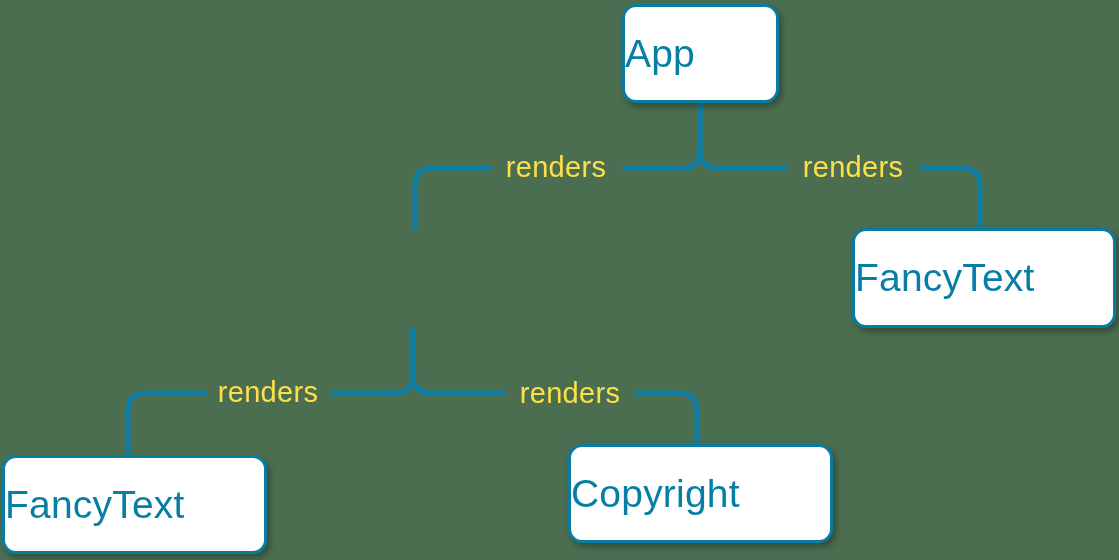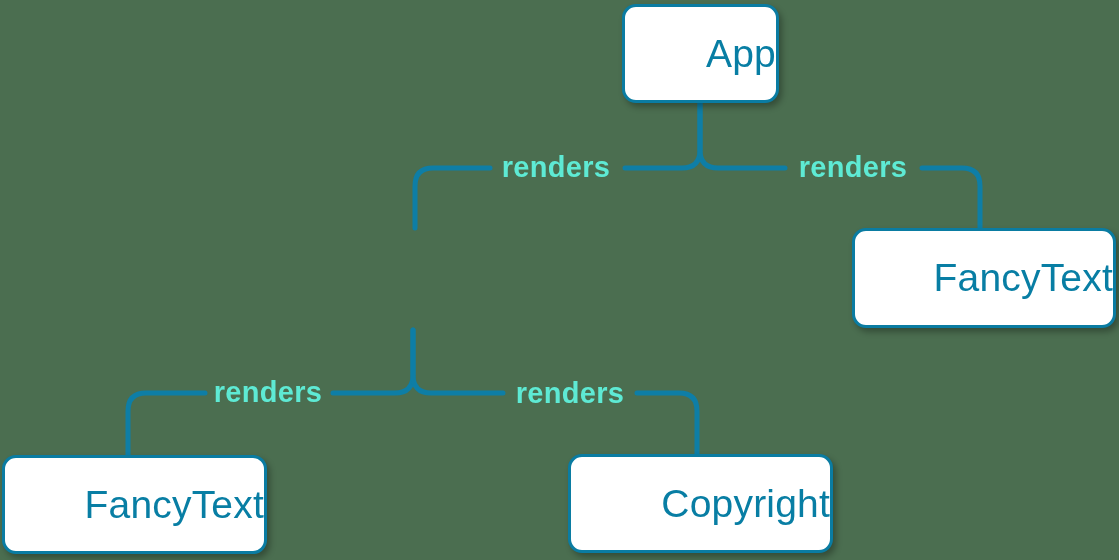--- a/index.html
+++ b/index.html
@@ -32,38 +32,38 @@
     stroke-linecap: round;
   }
   .node {
     position: absolute;
     background: #ffffff;
     border: 3px solid #0a7ca2;
     border-radius: 14px;
     box-sizing: border-box;
     display: flex;
     align-items: center;
-    justify-content: flex-end;
+    justify-content: flex-start;
     color: #087ea4;
     font-size: 39px;
     font-weight: 500;
     letter-spacing: 0.2px;
     box-shadow: 3px 4px 6px rgba(0,0,0,0.30);
   }
   .node-app            { left: 622px; top: 4px;   width: 157px; height: 99px; }
   .node-insp           { left: 198px; top: 228px; width: 460px; height: 102px; }
   .node-fancy-right    { left: 852px; top: 228px; width: 264px; height: 100px; }
   .node-fancy-left     { left: 2px;   top: 455px; width: 265px; height: 99px; }
-  .node-copyright      { left: 568px; top: 454px; width: 265px; height: 99px; }
+  .node-copyright      { left: 568px; top: 444px; width: 265px; height: 99px; }
   .edge-label {
     position: absolute;
     transform: translate(-50%, -50%);
-    color: #5eead4;
+    color: #fde047;
     font-size: 29px;
-    font-weight: 700;
+    font-weight: 400;
     letter-spacing: 0.3px;
     white-space: nowrap;
   }
   .edge-label-1 { left: 556px; top: 167px; }
   .edge-label-2 { left: 853px; top: 167px; }
   .edge-label-3 { left: 268px; top: 392px; }
   .edge-label-4 { left: 570px; top: 393px; }
 </style>
 </head>
 <body>

